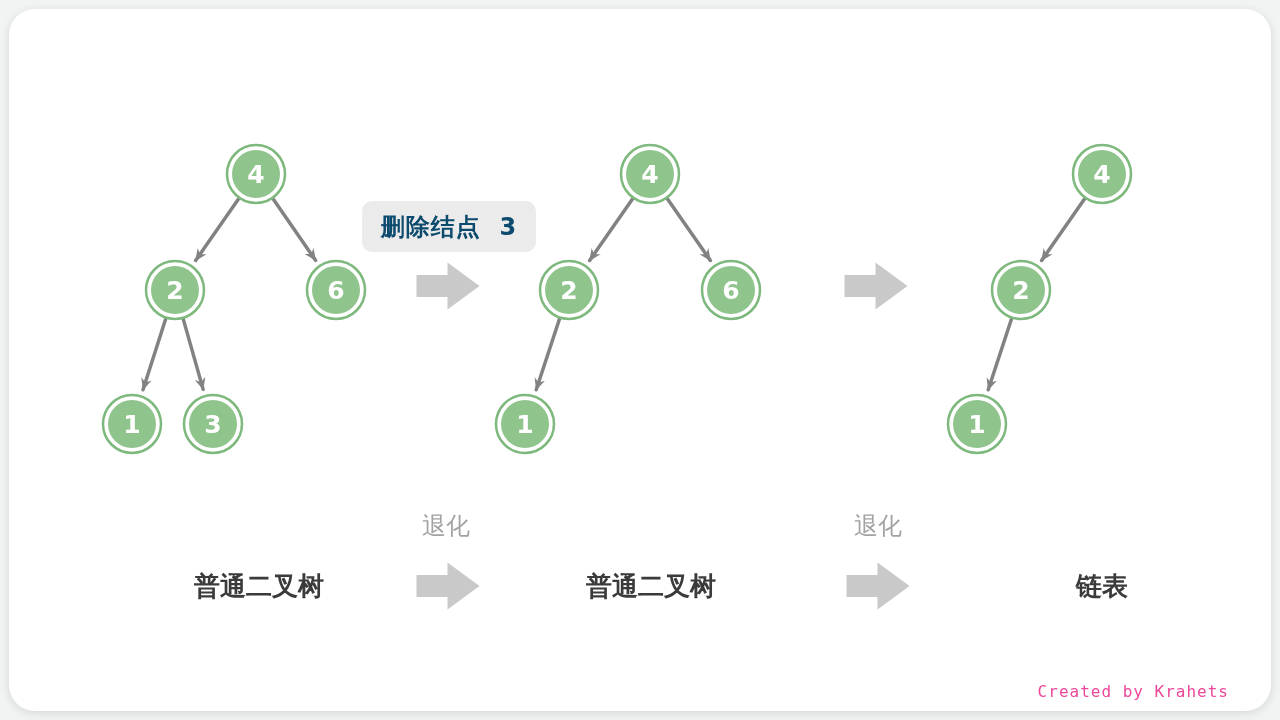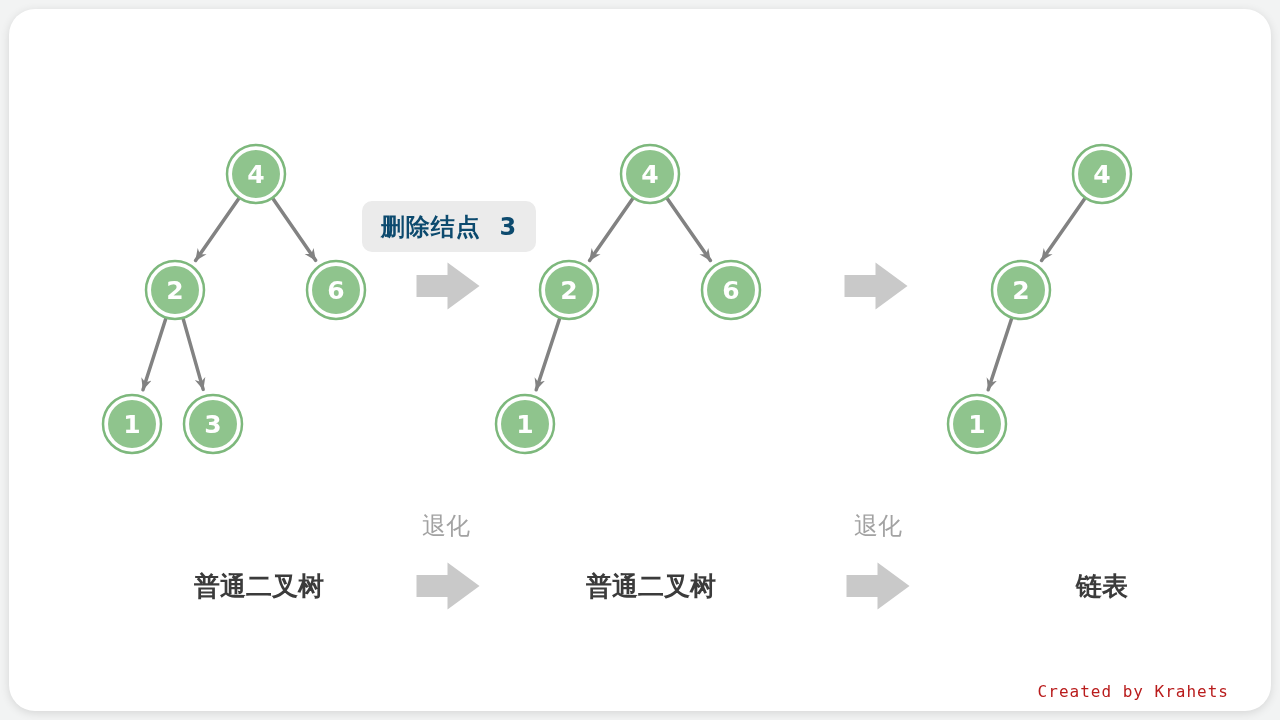--- a/index.html
+++ b/index.html
@@ -45,21 +45,21 @@
     font-size: 26px;
     font-weight: bold;
     color: #3b3b3b;
     white-space: pre;
   }
   .watermark {
     position: absolute;
     right: 42px; top: 673px;
     font-family: "DejaVu Sans Mono", "Liberation Mono", monospace;
     font-size: 16px;
-    color: #b91c1c;
+    color: #ec4899;
     letter-spacing: 1px;
     text-align: right;
   }
 </style>
 </head>
 <body>
 
 <div class="card">
   <svg class="diagram" id="diagram" viewBox="0 0 1280 720">
       <defs>

